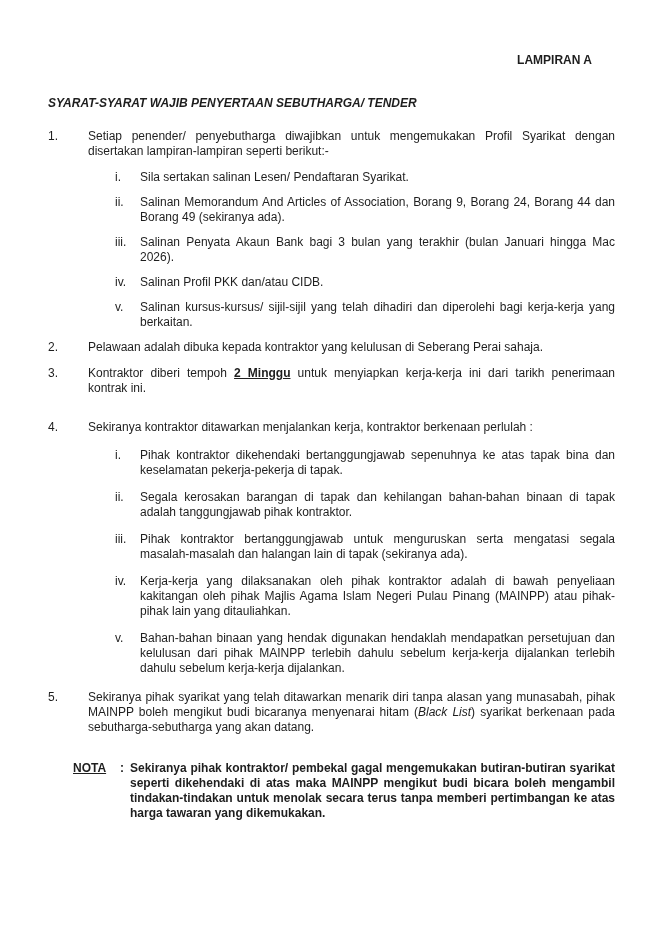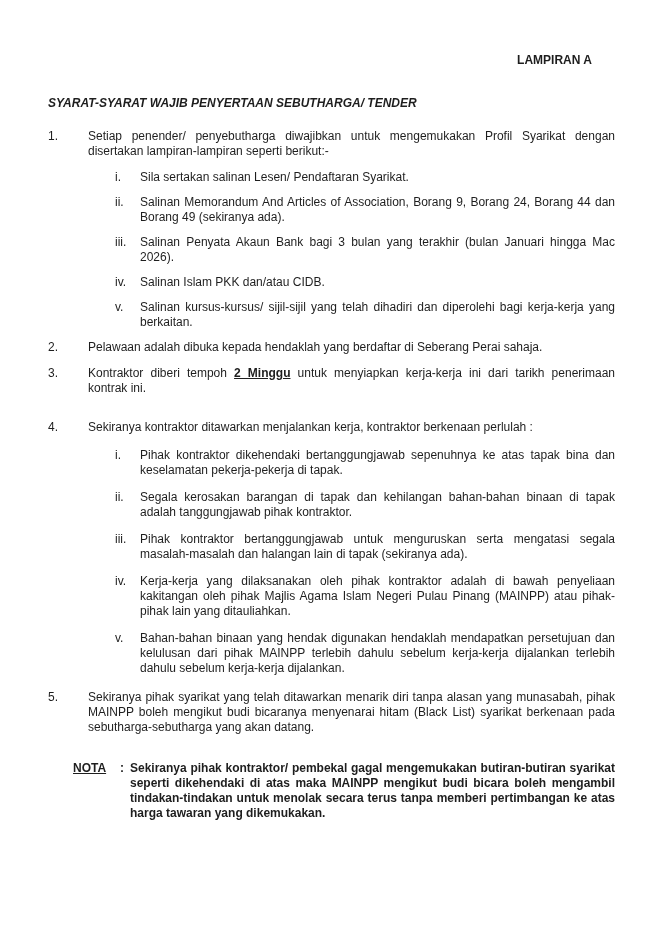--- a/index.html
+++ b/index.html
@@ -47,20 +47,21 @@
   }
   .sub .num {
     flex: 0 0 25px;
     width: 25px;
   }
   .bu {
     font-weight: bold;
     text-decoration: underline;
   }
   .it {
+    font-style: italic;
   }
   .nota {
     display: flex;
     margin-left: 25px;
     font-weight: bold;
   }
   .nota-head {
     flex: 0 0 57px;
     width: 57px;
     display: flex;
@@ -104,30 +105,30 @@
   <div class="row sub mb10">
     <div class="num">ii.</div>
     <div class="body">Salinan Memorandum And Articles of Association, Borang 9, Borang 24, Borang 44 dan Borang 49 (sekiranya ada).</div>
   </div>
   <div class="row sub mb10">
     <div class="num">iii.</div>
     <div class="body">Salinan Penyata Akaun Bank bagi 3 bulan yang terakhir (bulan Januari hingga Mac 2026).</div>
   </div>
   <div class="row sub mb10">
     <div class="num">iv.</div>
-    <div class="body">Salinan Islam PKK dan/atau CIDB.</div>
+    <div class="body">Salinan Profil PKK dan/atau CIDB.</div>
   </div>
   <div class="row sub mb10">
     <div class="num">v.</div>
     <div class="body">Salinan kursus-kursus/ sijil-sijil yang telah dihadiri dan diperolehi bagi kerja-kerja yang berkaitan.</div>
   </div>
 
   <div class="row mb11">
     <div class="num">2.</div>
-    <div class="body">Pelawaan adalah dibuka kepada hendaklah yang berdaftar di Seberang Perai sahaja.</div>
+    <div class="body">Pelawaan adalah dibuka kepada kontraktor yang kelulusan di Seberang Perai sahaja.</div>
   </div>
 
   <div class="row mb24">
     <div class="num">3.</div>
     <div class="body"><span>Kontraktor diberi tempoh </span><span class="bu">2 Minggu</span><span> untuk menyiapkan kerja-kerja ini dari tarikh penerimaan kontrak ini.</span></div>
   </div>
 
   <div class="row mb13">
     <div class="num">4.</div>
     <div class="body">Sekiranya kontraktor ditawarkan menjalankan kerja, kontraktor berkenaan perlulah :</div>

